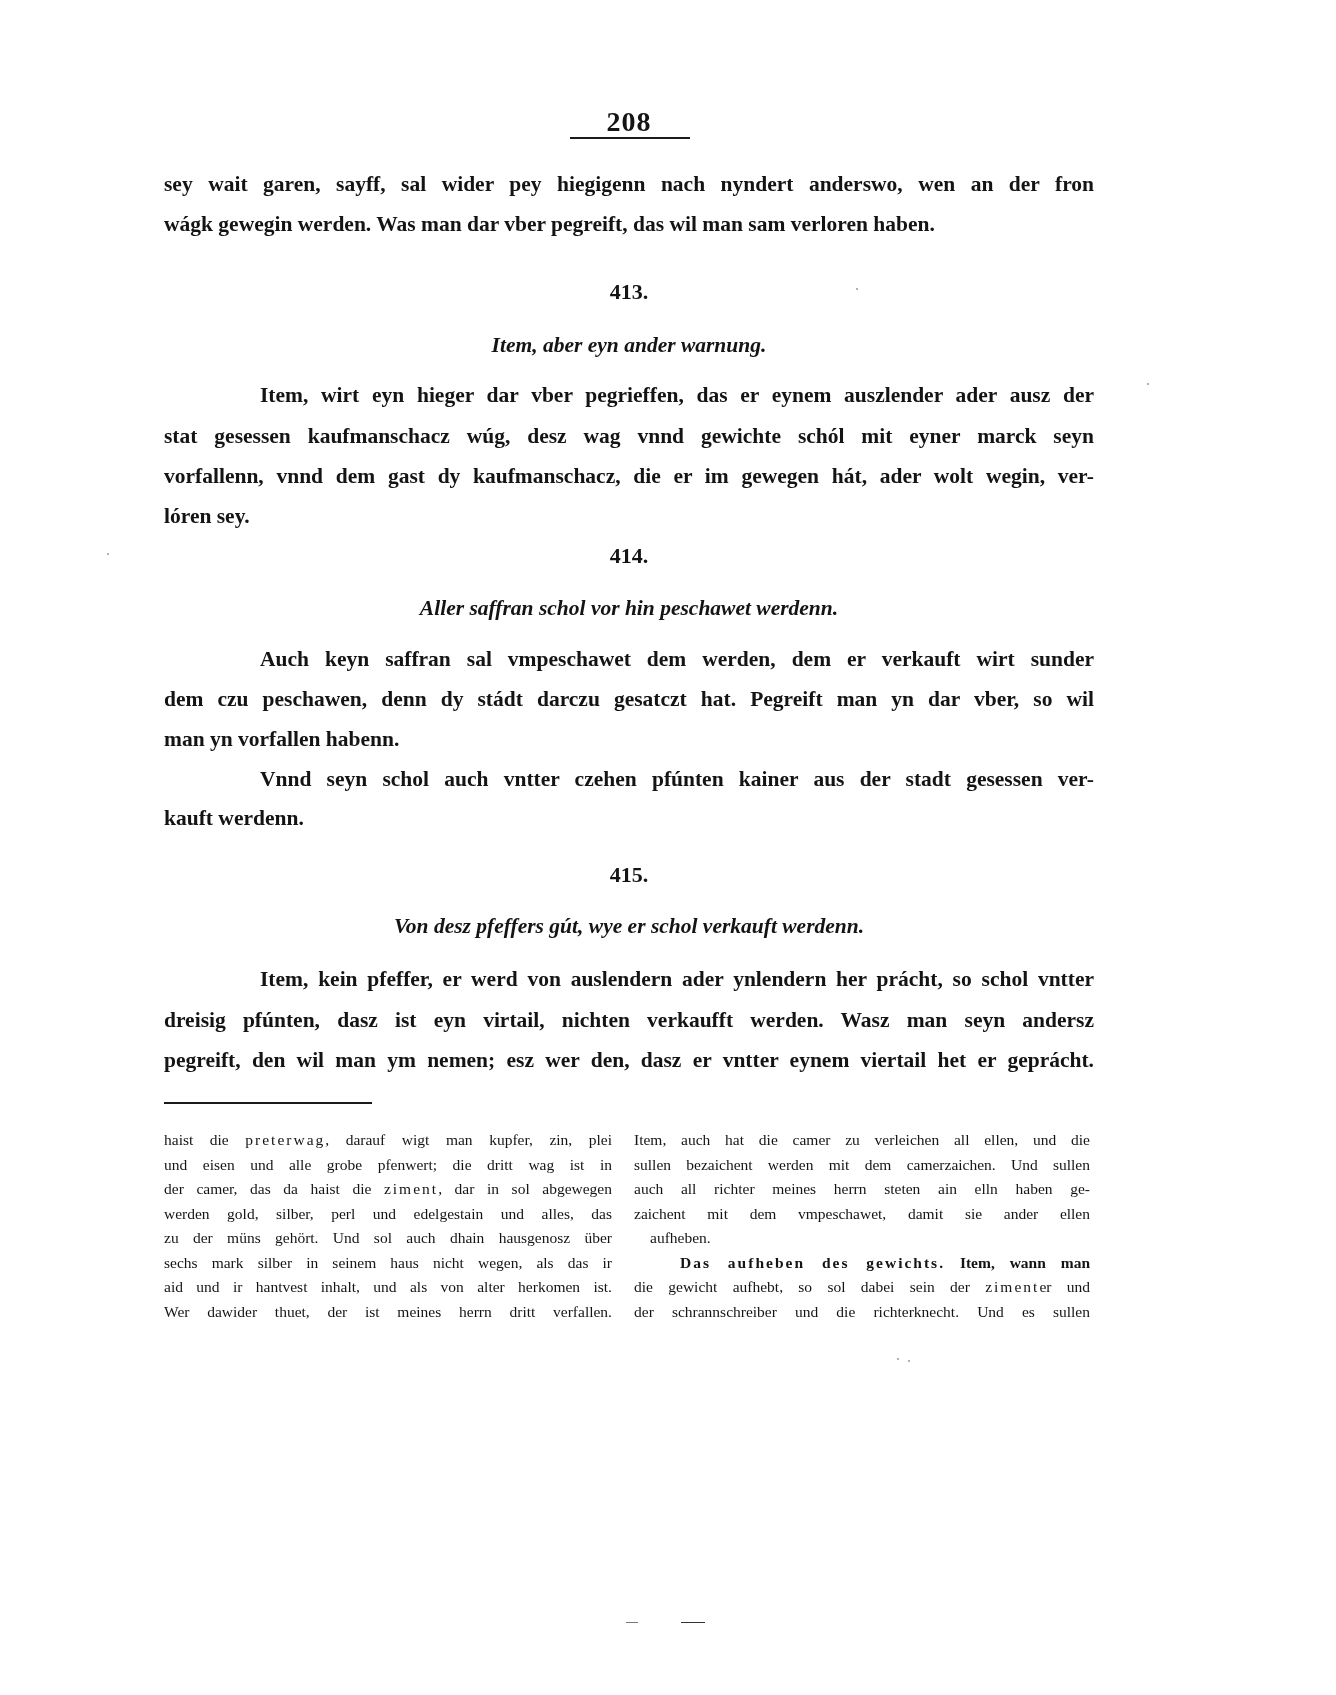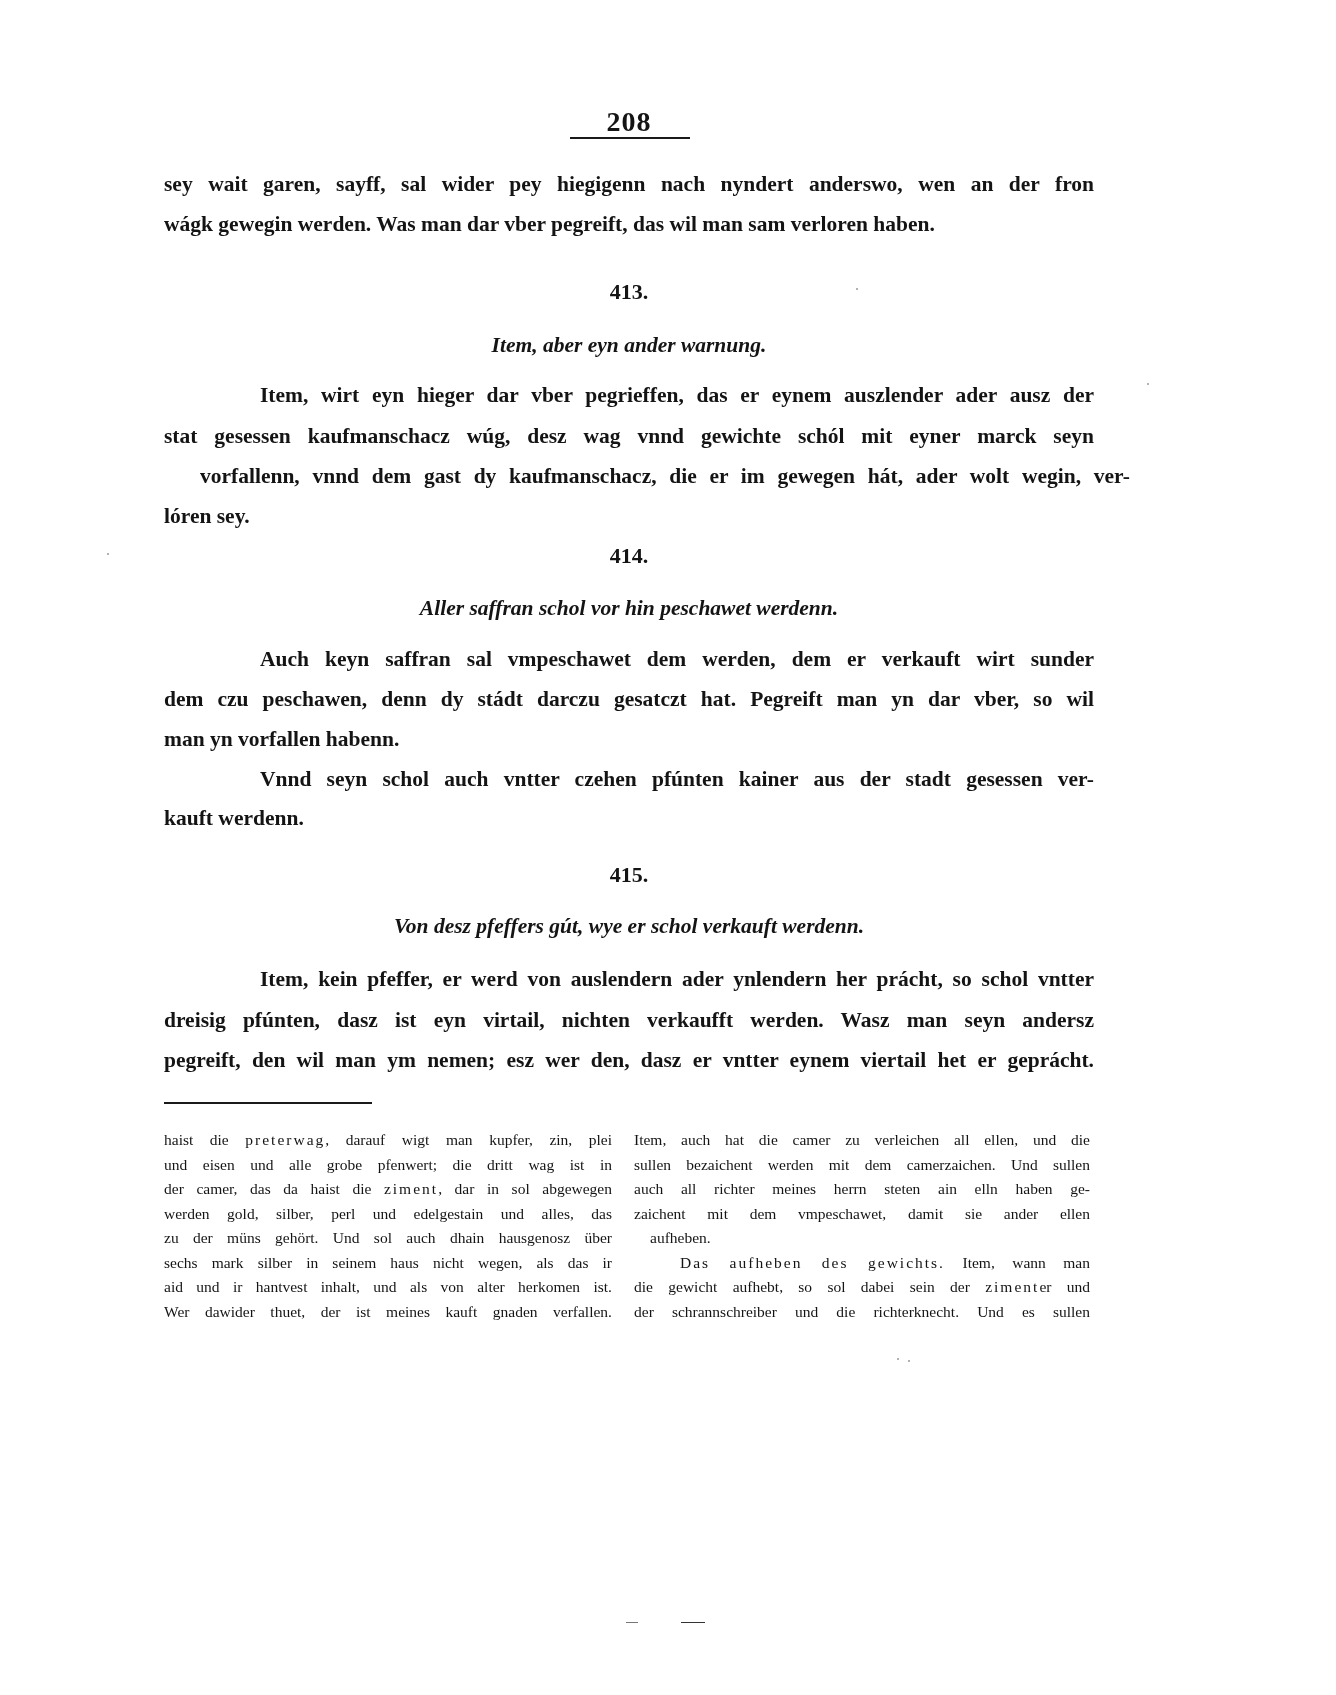--- a/index.html
+++ b/index.html
@@ -21,21 +21,21 @@
   .section-title { position: absolute; left: 0; width: 930px; text-align: center; font-size: 21.5px; font-style: italic; font-weight: bold; }
   .footnote-rule { position: absolute; left: 160px; top: 1102px; width: 208px; height: 2px; background: #1a1a1a; }
   .fn-col { position: absolute; top: 1128px; font-size: 15.5px; }
   .fn-col.left { left: 160px; width: 448px; }
   .fn-col.right { left: 630px; width: 456px; }
   .fn-line { position: absolute; left: 0; height: 24.5px; line-height: 24.5px; white-space: nowrap; text-align: justify; text-align-last: justify; }
   .fn-col.left .fn-line { width: 448px; }
   .fn-col.right .fn-line { width: 456px; }
   .fn-line.last { text-align-last: left; }
   .fn-line.indent { left: 46px; }
-  .fn-col.right .fn-line.indent { width: 410px; }
+  .fn-col.right .fn-line.indent { width: 410px; font-weight: bold; }
   .spaced { letter-spacing: 2px; }
   .speck { position: absolute; background: #999; width: 2px; height: 2px; border-radius: 1px; }
   .dash { position: absolute; height: 1px; background: #777; }
 </style>
 </head>
 <body>
 
 <div class="page">
 
   <div class="page-number">208</div>
@@ -43,21 +43,21 @@
 
   <div class="main-text" style="top:0;">
 
     <div class="line" style="top:169px;">sey wait garen, sayff, sal wider pey hiegigenn nach nyndert anderswo, wen an der fron</div>
     <div class="line last" style="top:209px;">wágk gewegin werden.  Was man dar vber pegreift, das wil man sam verloren haben.</div>
 
     <div class="section-number" style="top:279px;">413.</div>
     <div class="section-title" style="top:333px;">Item, aber eyn ander warnung.</div>
     <div class="line indent" style="top:380px;">Item, wirt eyn hieger dar vber pegrieffen, das er eynem auszlender ader ausz der</div>
     <div class="line" style="top:421px;">stat gesessen kaufmanschacz wúg, desz wag vnnd gewichte schól mit eyner marck seyn</div>
-    <div class="line" style="top:461px;margin-left:36px;">vorfallenn, vnnd dem gast dy kaufmanschacz, die er im gewegen hát, ader wolt wegin, ver-</div>
+    <div class="line" style="top:461px;">vorfallenn, vnnd dem gast dy kaufmanschacz, die er im gewegen hát, ader wolt wegin, ver-</div>
     <div class="line last" style="top:501px;">lóren sey.</div>
 
     <div class="section-number" style="top:543px;">414.</div>
     <div class="section-title" style="top:596px;">Aller saffran schol vor hin peschawet werdenn.</div>
     <div class="line indent" style="top:644px;">Auch keyn saffran sal vmpeschawet dem werden, dem er verkauft wirt sunder</div>
     <div class="line" style="top:684px;">dem czu peschawen, denn dy stádt darczu gesatczt hat.  Pegreift man yn dar vber, so wil</div>
     <div class="line last" style="top:724px;">man yn vorfallen habenn.</div>
     <div class="line indent" style="top:764px;">Vnnd seyn schol auch vntter czehen pfúnten kainer aus der stadt gesessen ver-</div>
     <div class="line last" style="top:803px;">kauft werdenn.</div>
 
@@ -71,21 +71,21 @@
   <div class="footnote-rule"></div>
 
   <div class="fn-col left">
     <div class="fn-line" style="top:0px;">haist die <span class="spaced">preterwag</span>, darauf wigt man kupfer, zin, plei</div>
     <div class="fn-line" style="top:24.5px;">und eisen und alle grobe pfenwert; die dritt wag ist in</div>
     <div class="fn-line" style="top:49px;">der camer, das da haist die <span class="spaced">ziment</span>, dar in sol abgewegen</div>
     <div class="fn-line" style="top:73.5px;">werden gold, silber, perl und edelgestain und alles, das</div>
     <div class="fn-line" style="top:98px;">zu der müns gehört.  Und sol auch dhain hausgenosz über</div>
     <div class="fn-line" style="top:122.5px;">sechs mark silber in seinem haus nicht wegen, als das ir</div>
     <div class="fn-line" style="top:147px;">aid und ir hantvest inhalt, und als von alter herkomen ist.</div>
-    <div class="fn-line" style="top:171.5px;">Wer dawider thuet, der ist meines kauft gnaden verfallen.</div>
+    <div class="fn-line" style="top:171.5px;">Wer dawider thuet, der ist meines herrn dritt verfallen.</div>
   </div>
 
   <div class="fn-col right">
     <div class="fn-line" style="top:0px;">Item, auch hat die camer zu verleichen all ellen, und die</div>
     <div class="fn-line" style="top:24.5px;">sullen bezaichent werden mit dem camerzaichen. Und sullen</div>
     <div class="fn-line" style="top:49px;">auch all richter meines herrn steten ain elln haben ge-</div>
     <div class="fn-line" style="top:73.5px;">zaichent mit dem vmpeschawet, damit sie ander ellen</div>
     <div class="fn-line last" style="top:98px;margin-left:16px;">aufheben.</div>
     <div class="fn-line indent" style="top:122.5px;"><span class="spaced">Das aufheben des gewichts.</span>  Item, wann man</div>
     <div class="fn-line" style="top:147px;">die gewicht aufhebt, so sol dabei sein der <span class="spaced">ziment</span>er und</div>

